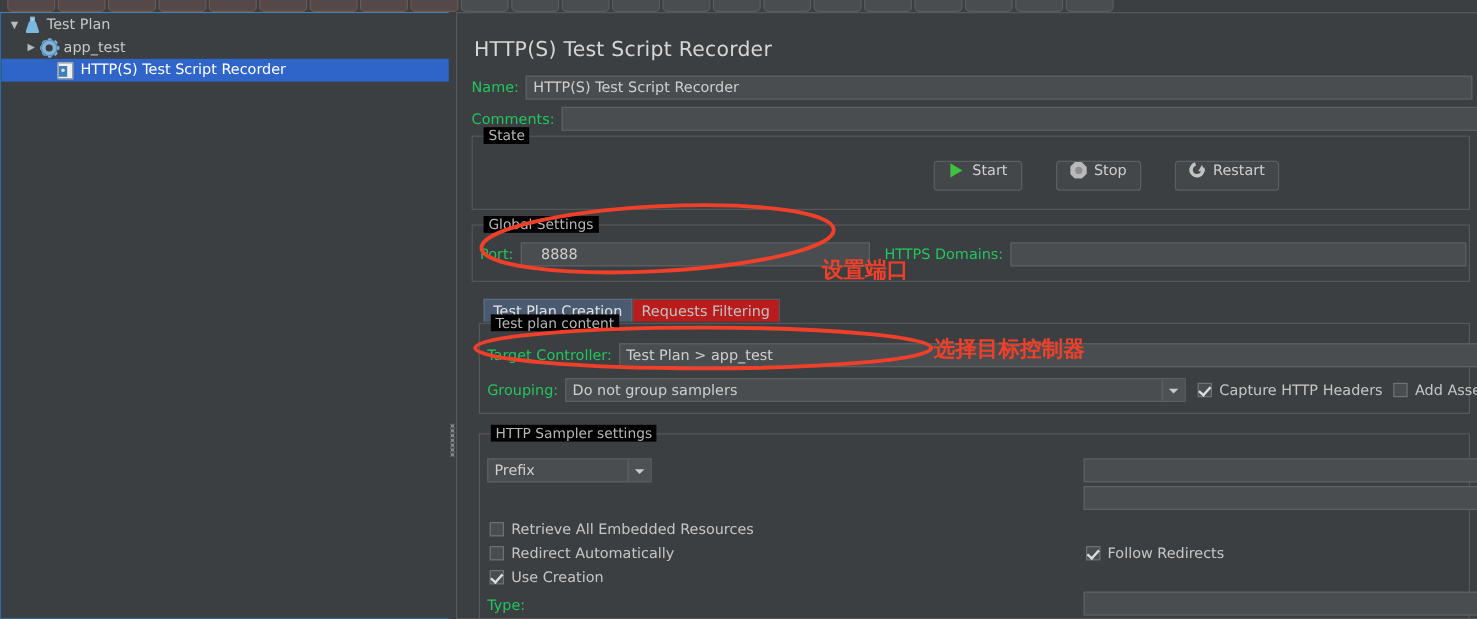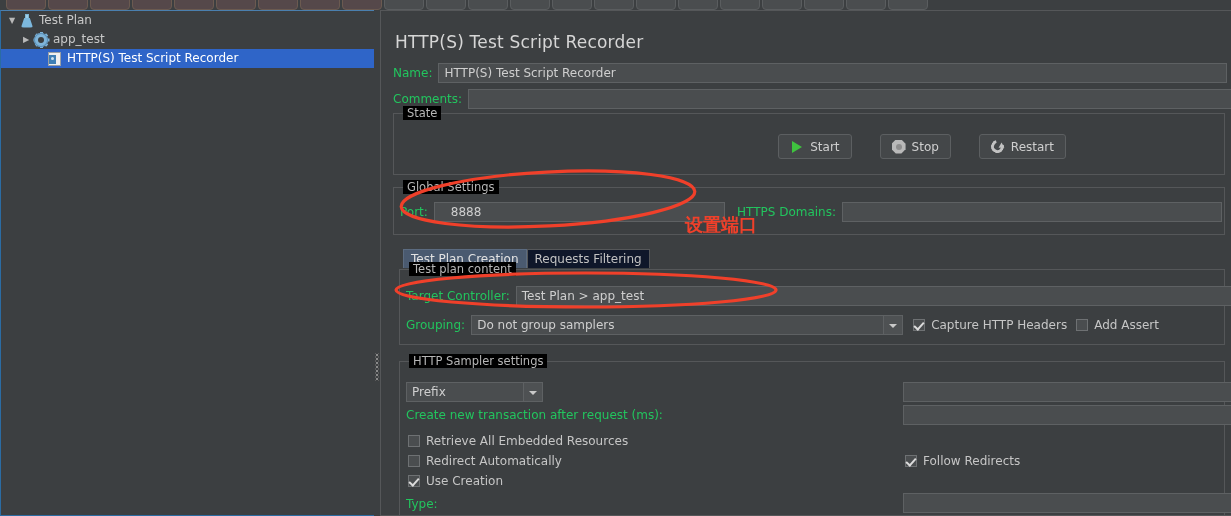--- a/index.html
+++ b/index.html
@@ -65,37 +65,37 @@
   .row-name{position:absolute;left:12px;top:52px;height:20px;display:flex;align-items:center;}
   .lbl{color:#22c55e;font-size:12px;white-space:nowrap;}
   .field{background:#4a4d4f;border:1px solid #5e6163;box-sizing:border-box;height:20px;
     line-height:18px;padding:0 5px;color:#cfcfcf;font-size:12px;white-space:nowrap;overflow:hidden;}
   .row-comments{position:absolute;left:12px;top:78px;height:20px;display:flex;align-items:center;}
 
   
   .group{position:absolute;border:1px solid #555759;box-sizing:border-box;}
   .group > .glabel{position:absolute;top:-8px;left:9px;background:#000000;padding:0 4px;color:#b6b6b6;font-size:11.5px;}
 
-  .btn{display:inline-flex;align-items:center;gap:6px;height:25px;padding:0 11px;
+  .btn{display:inline-flex;gap:6px;height:25px;padding:0 11px;
     border:1px solid #5c5f61;border-radius:3px;background:#444749;color:#cfcfcf;font-size:12px;box-sizing:border-box;}
   .btn .glyph{width:14px;height:14px;position:relative;flex:0 0 14px;}
   .play{width:0;height:0;border-left:10px solid #3fc23f;border-top:6px solid transparent;border-bottom:6px solid transparent;
         position:absolute;left:2px;top:1px;}
   .octagon{position:absolute;left:0;top:0;width:14px;height:14px;background:#b9b9b9;
     clip-path:polygon(30% 0,70% 0,100% 30%,100% 70%,70% 100%,30% 100%,0 70%,0 30%);}
   .octagon:after{content:"";position:absolute;left:4px;top:4px;width:6px;height:6px;border-radius:50%;background:#8e8e8e;}
   .reload{position:absolute;left:0;top:0;width:13px;height:13px;border:3px solid #c2c2c2;border-radius:50%;
     border-top-color:transparent;transform:rotate(30deg);box-sizing:border-box;}
   .reload:after{content:"";position:absolute;right:-3px;top:-2px;border-left:5px solid #c2c2c2;
     border-top:3px solid transparent;border-bottom:3px solid transparent;}
 
   
   .tabs{position:absolute;left:0;top:0;display:flex;align-items:flex-end;}
   .tab{height:19px;line-height:19px;padding:0 7px;font-size:12px;color:#c2c2c2;
-    border:1px solid #555759;border-bottom:none;box-sizing:border-box;background:#0f172a;}
+    border:1px solid #555759;border-bottom:none;box-sizing:border-box;background:#b91c1c;}
   .tab.active{background:#4a5a70;color:#e2e2e2;border-color:#5b6b80;}
 
   
   .cb{width:12px;height:12px;border:1px solid #6e7173;background:#4a4d4f;box-sizing:border-box;
     display:inline-block;position:relative;vertical-align:middle;}
   .cb.checked:after{content:"";position:absolute;left:2px;top:0px;width:4px;height:8px;
     border:solid #dcdcdc;border-width:0 2px 2px 0;transform:rotate(42deg);}
   .cbrow{display:inline-flex;align-items:center;gap:6px;font-size:12px;color:#c6c6c6;white-space:nowrap;}
 
   
@@ -237,21 +237,21 @@
       </div>
 
     <div class="group" style="left:18px;top:258px;width:826px;height:76px;">
       <span class="glabel">Test plan content</span>
       <div style="position:absolute;left:6px;top:16px;display:flex;align-items:center;">
         <span class="lbl">Target Controller:</span>
         <span class="field" style="width:790px;margin-left:6px;">Test Plan &gt; app_test</span>
       </div>
       <div style="position:absolute;left:6px;top:45px;display:flex;align-items:center;">
         <span class="lbl">Grouping:</span>
-        <span class="combo" style="width:432px;margin-left:6px;">
+        <span class="combo" style="width:517px;margin-left:6px;">
           <span class="ctext">Do not group samplers</span>
           <span class="arrowbox"></span>
         </span>
         <span class="cbrow" style="margin-left:10px;">
           <span class="cb checked"></span>
           <span>Capture HTTP Headers</span>
         </span>
         <span class="cbrow" style="margin-left:9px;">
           <span class="cb"></span>
           <span>Add Assert</span>
@@ -261,21 +261,20 @@
 
     <div class="group" style="left:18px;top:350px;width:826px;height:156px;">
       <span class="glabel">HTTP Sampler settings</span>
 
       <span class="combo" style="position:absolute;left:6px;top:20px;width:137px;">
         <span class="ctext">Prefix</span>
         <span class="arrowbox"></span>
       </span>
       <span class="field" style="position:absolute;left:503px;top:20px;width:330px;"></span>
 
-      <span class="lbl" style="position:absolute;left:6px;top:46px;">Create new transaction after request (ms):</span>
       <span class="field" style="position:absolute;left:503px;top:43px;width:330px;"></span>
 
       <span class="cbrow" style="position:absolute;left:8px;top:72px;">
         <span class="cb"></span>
         <span>Retrieve All Embedded Resources</span>
       </span>
 
       <span class="cbrow" style="position:absolute;left:8px;top:92px;">
         <span class="cb"></span>
         <span>Redirect Automatically</span>
@@ -295,15 +294,16 @@
       <span class="field" style="position:absolute;left:503px;top:131px;width:330px;"></span>
     </div>
   </div>
 
   <svg class="anno" viewBox="0 0 1231 516">
     <ellipse cx="548" cy="199" rx="147" ry="27" fill="none" stroke="#f0402a" stroke-width="3.2" transform="rotate(-3 548 199)"></ellipse>
     <ellipse cx="586" cy="290" rx="190" ry="17" fill="none" stroke="#f0402a" stroke-width="3.2"></ellipse>
   </svg>
   <div class="anno" id="anno-text">
       <div class="anno-text" style="left: 685px; top: 213px;">设置端口</div>
+      <div class="anno-text" style="left: 778px; top: 279px;">选择目标控制器</div>
     </div>
 
 </div>
 
 </body></html>

